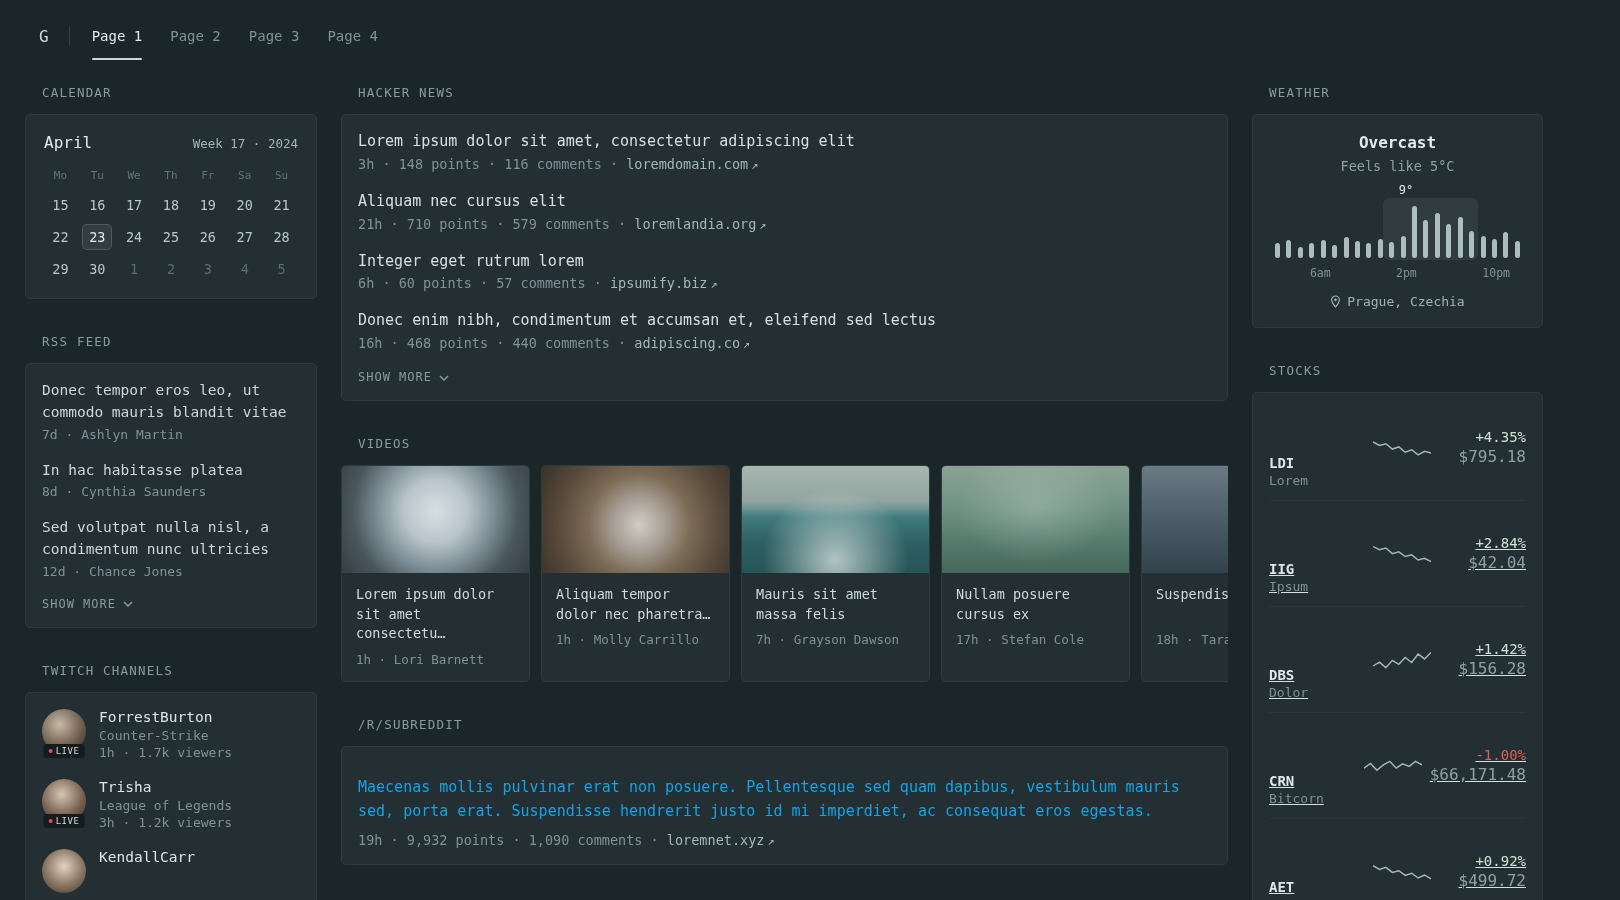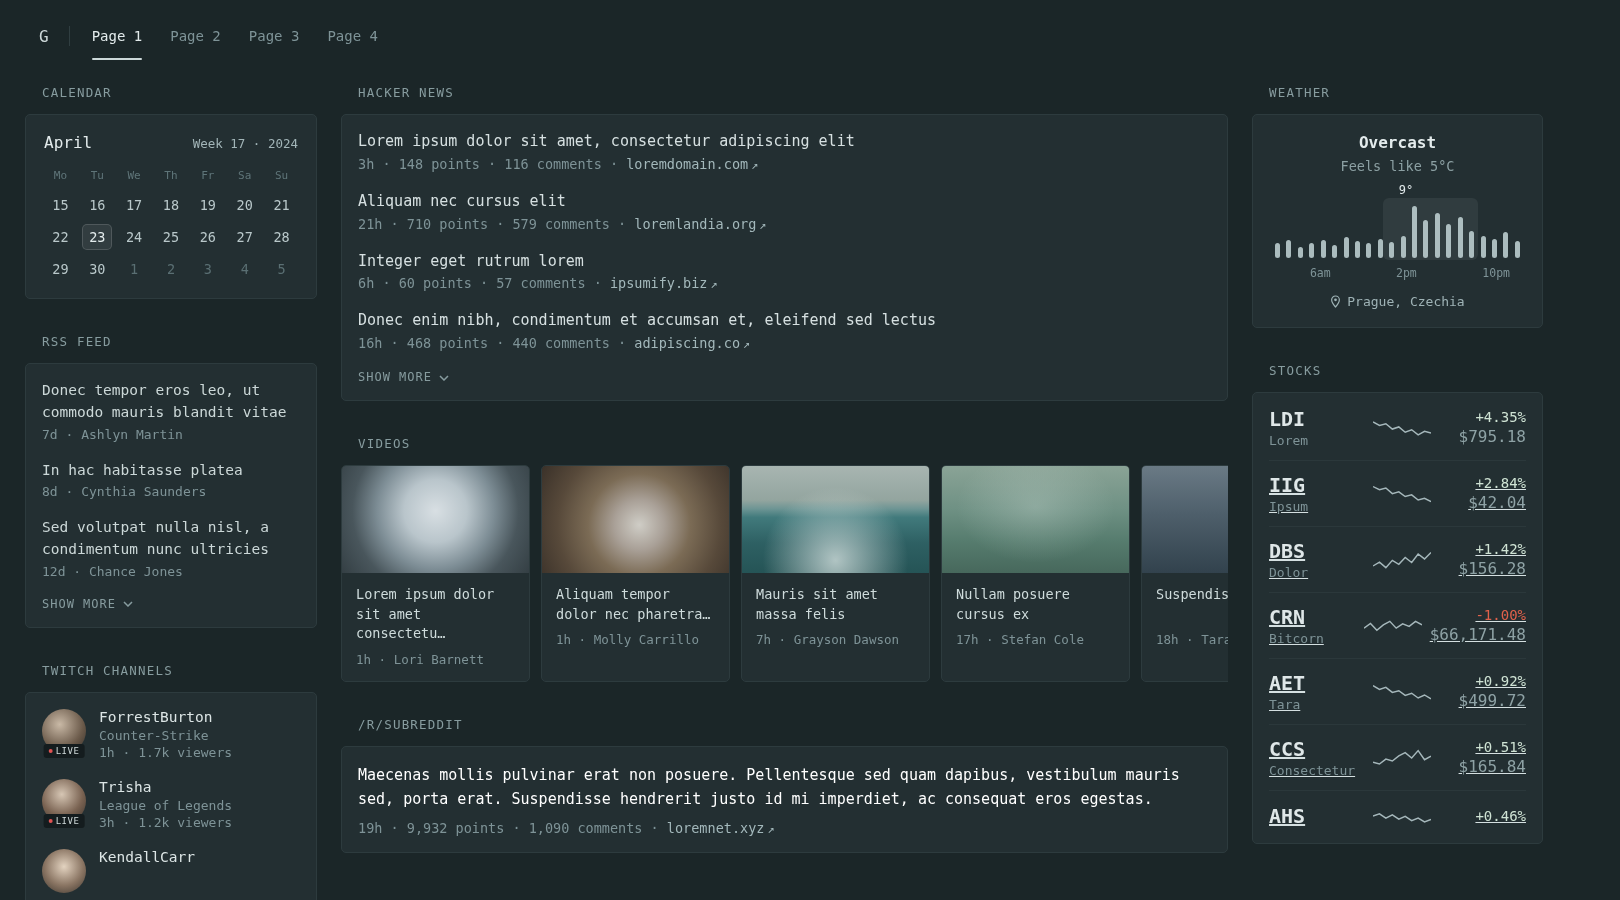--- a/index.html
+++ b/index.html
@@ -81,21 +81,21 @@
   .thumb-cross-sky{background:radial-gradient(circle at 50% 42%,#d8dfe3 0%,#b9c5cb 28%,#7d8d95 52%,#49565c 74%,#343f44 100%);}
   .thumb-camera-hands{background:radial-gradient(circle at 52% 55%,#cfcdc6 0%,#a9a097 22%,#7b6b55 45%,#57493a 72%,#3a3129 100%);}
   .thumb-sea-wake{background:radial-gradient(ellipse at 50% 88%,rgba(222,232,230,0.75),transparent 55%),linear-gradient(180deg,#a8b5b1 0%,#93a59f 32%,#6d9594 40%,#417a7c 48%,#2e6063 72%,#255456 100%);}
   .thumb-canoe{background:radial-gradient(ellipse at 50% 38%,rgba(230,240,235,0.25),transparent 60%),linear-gradient(180deg,#8aa396 0%,#6f9184 40%,#567c6e 70%,#47685c 100%);}
   .thumb-fog{background:linear-gradient(180deg,#6a7a85 0%,#4e5f6b 45%,#32424d 100%);}
   .video-body{padding:12px 14px 14px 14px;}
   .video-title{font-size:13.5px;line-height:1.45;color:#cfdcdc;min-height:39px;}
   .video-meta{font-size:12.5px;color:var(--muted);margin-top:8px;}
 
   
-  .sub-title{font-size:15px;line-height:1.6;color:#ffffff;}
+  .sub-title{font-size:15px;line-height:1.6;color:#0ea5e9;margin-top:12px;}
   .sub-meta{font-size:13.5px;color:var(--muted);margin-top:9px;}
 
   
   .weather-card{padding:18px 18px 18px 18px;}
   .w-cond{font-size:16px;font-weight:600;color:var(--bright);text-align:center;}
   .w-feels{font-size:13.5px;color:#8ca0a3;text-align:center;margin-top:6px;}
   .w-chart{position:relative;height:56px;margin:28px 4px 0 4px;}
   .daylight-band{position:absolute;top:-4px;bottom:-2px;border-radius:6px;background:rgba(222,235,235,0.07);}
   .bars{position:absolute;inset:0;display:flex;align-items:flex-end;justify-content:space-between;}
   .wbar{width:5px;border-radius:2.5px;background:var(--bar);opacity:.85;}
@@ -103,21 +103,21 @@
   .w-times{position:relative;height:15px;margin-top:8px;font-size:11.5px;color:var(--muted);}
   .time-label{position:absolute;transform:translateX(-50%);}
   .w-loc{display:flex;align-items:center;justify-content:center;gap:6px;margin-top:13px;font-size:13px;color:#9fb3b6;}
   .w-loc .pin{width:11px;height:13px;}
 
   
   .stocks-card{padding:2px 16px;}
   .stock-row{display:flex;align-items:center;gap:8px;padding:12px 0;}
   .stock-row + .stock-row{border-top:1px solid #2b383b;text-decoration:underline;}
   .stock-id{flex:1.1;min-width:0;}
-  .stock-ticker{font-size:20px;font-weight:700;color:#dfe7e8;}
+  .stock-ticker{font-size:14px;font-weight:700;color:#dfe7e8;margin-top:48px;}
   .stock-name{font-size:13px;color:var(--muted);margin-top:2px;}
   .sparkline{width:58px;height:26px;flex:none;}
   .sparkline polyline{fill:none;stroke:#b4c7ca;stroke-width:1.5;opacity:.9;}
   .stock-values{flex:1;text-align:right;}
   .stock-change{font-size:14px;color:var(--positive);}
   .stock-change.neg{color:var(--negative);}
   .stock-price{font-size:16px;color:#8ea2a5;margin-top:2px;}
 </style>
 </head>
 <body>

